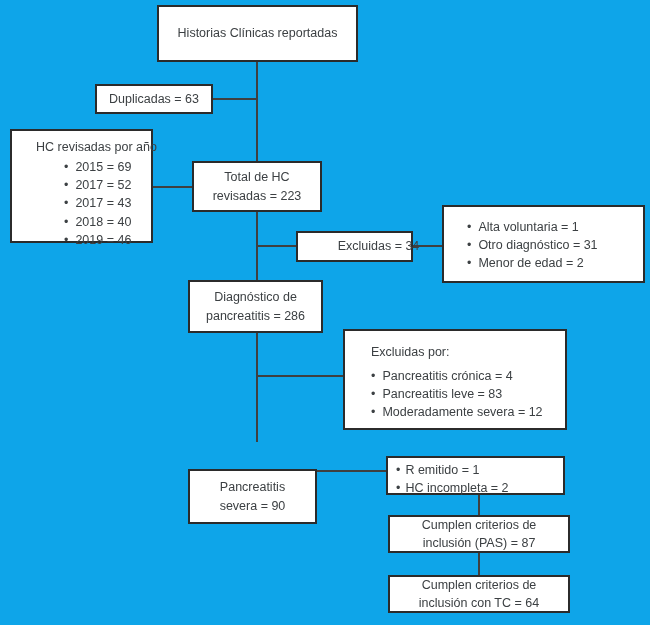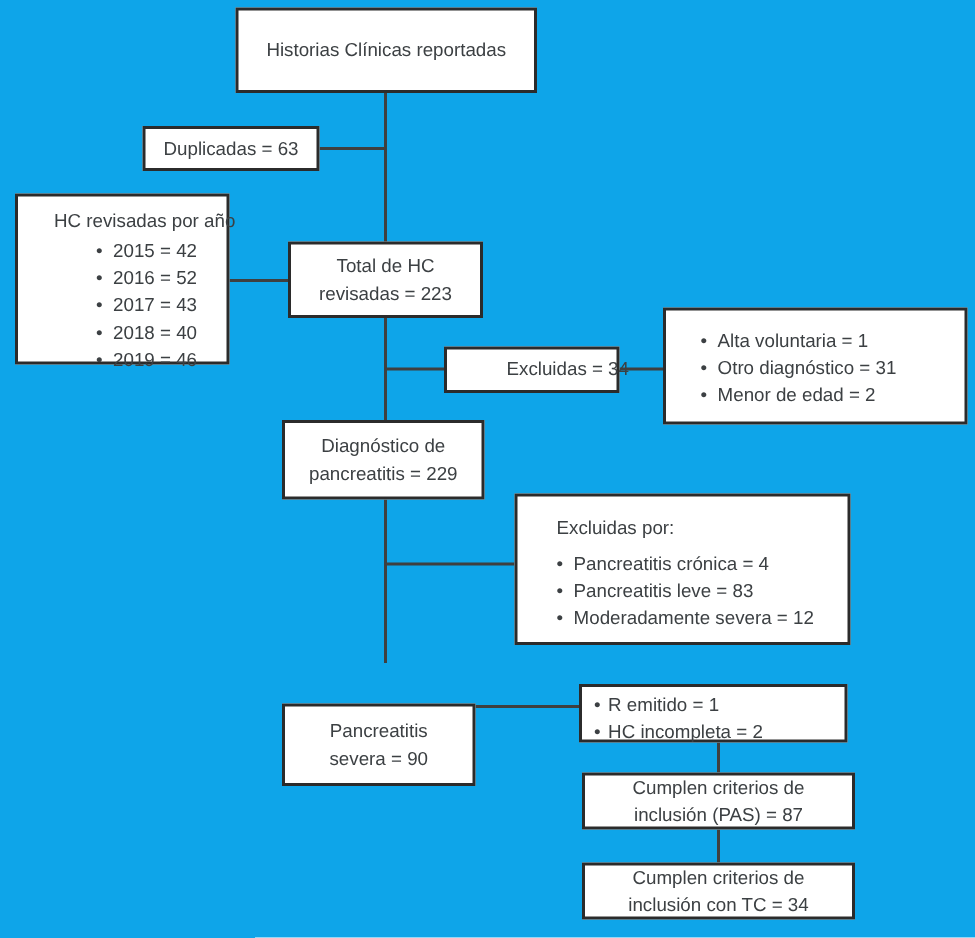--- a/index.html
+++ b/index.html
@@ -77,25 +77,25 @@
 
   <div class="box centered" style="left:95px; top:84px; width:118px; height:30px;">
     <div class="textline">Duplicadas = 63</div>
   </div>
 
   <div class="box" style="left:10px; top:129px; width:143px; height:114px; padding:7px 6px 6px 24px;">
     <div class="box-title">HC revisadas por año</div>
     <ul class="bullet-list" style="margin-left:28px; margin-top:2px;">
       <li class="bullet-row">
         <span class="bullet-marker">•</span>
-        <span>2015 = 42</span>
+        <span>2015 = 69</span>
       </li>
       <li class="bullet-row">
         <span class="bullet-marker">•</span>
-        <span>2016 = 52</span>
+        <span>2017 = 52</span>
       </li>
       <li class="bullet-row">
         <span class="bullet-marker">•</span>
         <span>2017 = 43</span>
       </li>
       <li class="bullet-row">
         <span class="bullet-marker">•</span>
         <span>2018 = 40</span>
       </li>
       <li class="bullet-row">
@@ -126,21 +126,21 @@
       </li>
       <li class="bullet-row">
         <span class="bullet-marker">•</span>
         <span>Menor de edad = 2</span>
       </li>
     </ul>
   </div>
 
   <div class="box centered" style="left:188px; top:280px; width:135px; height:53px;text-align:right;">
     <div class="textline">Diagnóstico de</div>
-    <div class="textline">pancreatitis = 229</div>
+    <div class="textline">pancreatitis = 286</div>
   </div>
 
   <div class="box" style="left:343px; top:329px; width:224px; height:101px; padding:12px 6px 6px 26px;">
     <div class="box-title">Excluidas por:</div>
     <ul class="bullet-list" style="margin-top:6px;">
       <li class="bullet-row">
         <span class="bullet-marker">•</span>
         <span>Pancreatitis crónica = 4</span>
       </li>
       <li class="bullet-row">
@@ -172,16 +172,16 @@
     </ul>
   </div>
 
   <div class="box centered" style="left:388px; top:515px; width:182px; height:38px;">
     <div class="textline">Cumplen criterios de</div>
     <div class="textline">inclusión (PAS) = 87</div>
   </div>
 
   <div class="box centered" style="left:388px; top:575px; width:182px; height:38px;">
     <div class="textline">Cumplen criterios de</div>
-    <div class="textline">inclusión con TC = 34</div>
+    <div class="textline">inclusión con TC = 64</div>
   </div>
 
 </div>
 
 </body></html>

